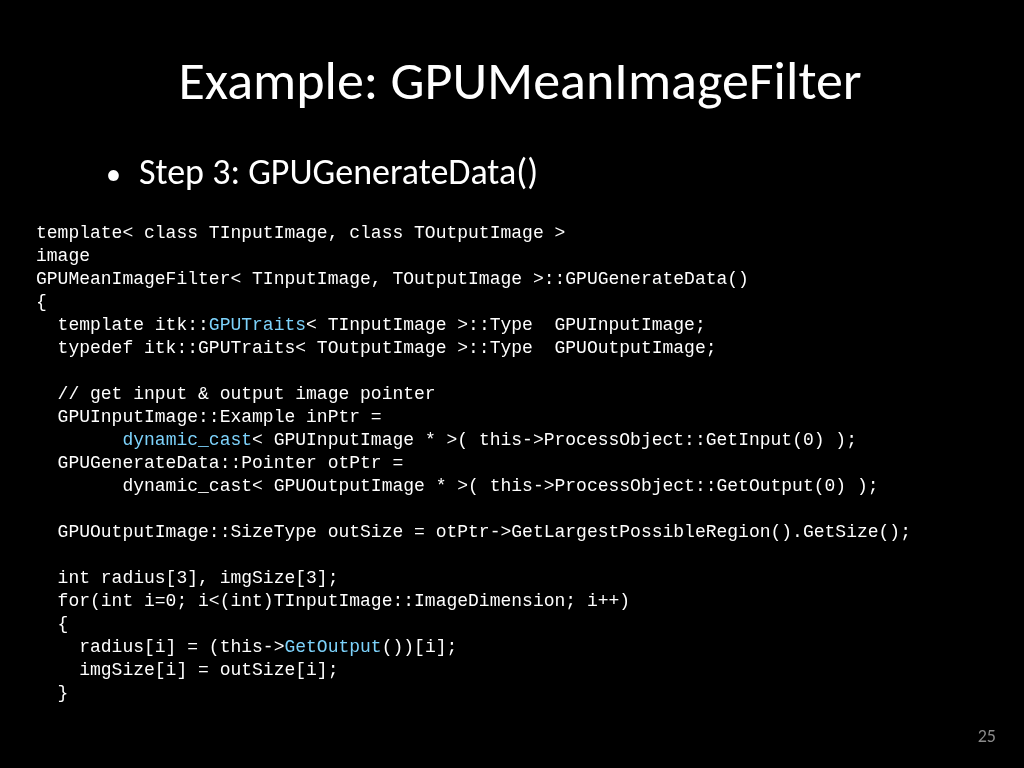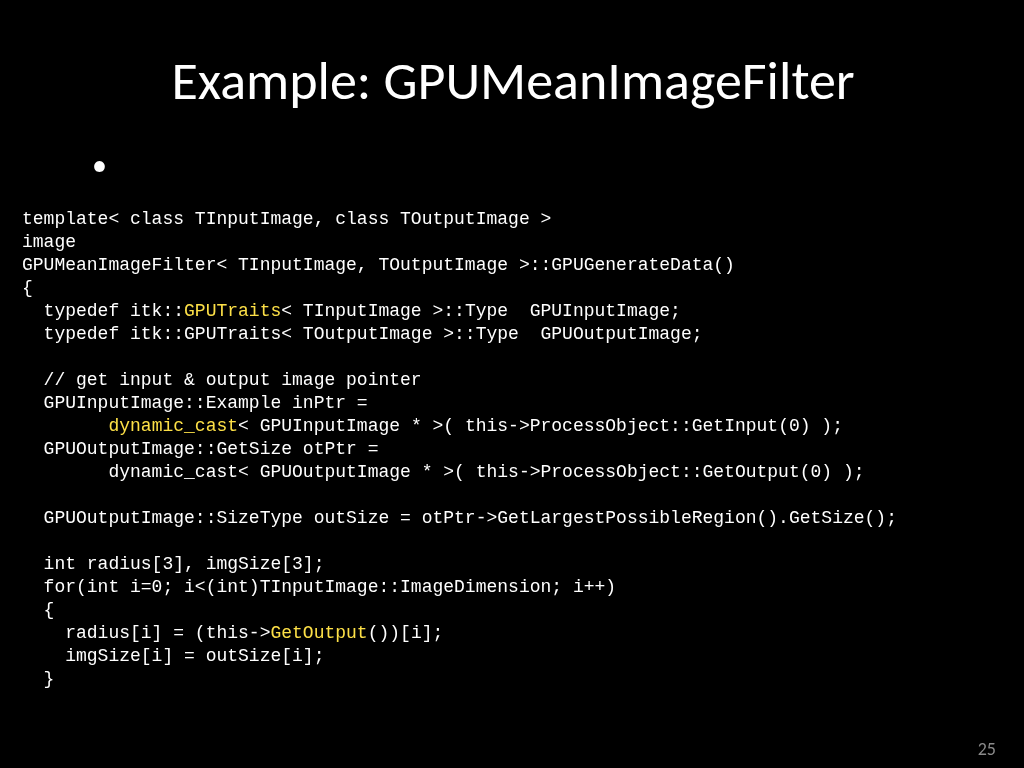--- a/index.html
+++ b/index.html
@@ -9,21 +9,21 @@
     height: 768px;
     background: #000000;
     color: #ffffff;
     font-family: "Calibri", "Segoe UI", "Helvetica Neue", sans-serif;
     overflow: hidden;
   }
   .slide {
     box-sizing: border-box;
     width: 1024px;
     height: 768px;
-    padding: 48px 0 0 2px;
+    padding: 48px 0 0 16px;
     position: relative;
     border-radius: 22px;
   }
   .title {
     font-size: 54px;
     font-weight: 400;
     text-align: center;
     margin: 0 0 36px 0;
     letter-spacing: 0px;
   }
@@ -45,52 +45,53 @@
   pre.code {
     font-family: "Courier New", Courier, monospace;
     font-size: 18px;
     line-height: 23px;
     color: #ffffff;
     margin: 0;
     padding: 0 20px 0 20px;
     white-space: pre;
   }
   .hl {
-    color: #fde047; 
+    color: #7dd3fc; 
   }
   .page-num {
     position: absolute;
     right: 28px;
-    bottom: 8px;
+    bottom: 21px;
     font-size: 18px;
     color: #8a8a8a;
   }
 </style>
 </head>
 <body>
 
 <div class="slide">
 
   <h1 class="title">Example: GPUMeanImageFilter</h1>
 
   <div class="bullet-row">
     <span class="bullet-dot">•</span>
+    <span class="bullet-text">Step 3: GPUGenerateData()</span>
   </div>
 
   <pre class="code"><span>template&lt; class TInputImage, class TOutputImage &gt;</span>
 <span>image</span>
 <span>GPUMeanImageFilter&lt; TInputImage, TOutputImage &gt;::GPUGenerateData()</span>
 <span>{</span>
-<span>  typedef itk::</span><span class="hl">GPUTraits</span><span>&lt; TInputImage &gt;::Type  GPUInputImage;</span>
+<span>  template itk::</span><span class="hl">GPUTraits</span><span>&lt; TInputImage &gt;::Type  GPUInputImage;</span>
 <span>  typedef itk::GPUTraits&lt; TOutputImage &gt;::Type  GPUOutputImage;</span>
 <span></span>
 <span>  // get input &amp; output image pointer</span>
 <span>  GPUInputImage::Example inPtr = </span>
 <span>        </span><span class="hl">dynamic_cast</span><span>&lt; GPUInputImage * &gt;( this-&gt;ProcessObject::GetInput(0) );</span>
-<span>  GPUOutputImage::GetSize otPtr = </span>
+<span>  GPUGenerateData::Pointer otPtr = </span>
 <span>        dynamic_cast&lt; GPUOutputImage * &gt;( this-&gt;ProcessObject::GetOutput(0) );</span>
 <span></span>
 <span>  GPUOutputImage::SizeType outSize = otPtr-&gt;GetLargestPossibleRegion().GetSize();</span>
 <span></span>
 <span>  int radius[3], imgSize[3];</span>
 <span>  for(int i=0; i&lt;(int)TInputImage::ImageDimension; i++)</span>
 <span>  {</span>
 <span>    radius[i] = (this-&gt;</span><span class="hl">GetOutput</span><span>())[i];</span>
 <span>    imgSize[i] = outSize[i];</span>
 <span>  }</span></pre>

